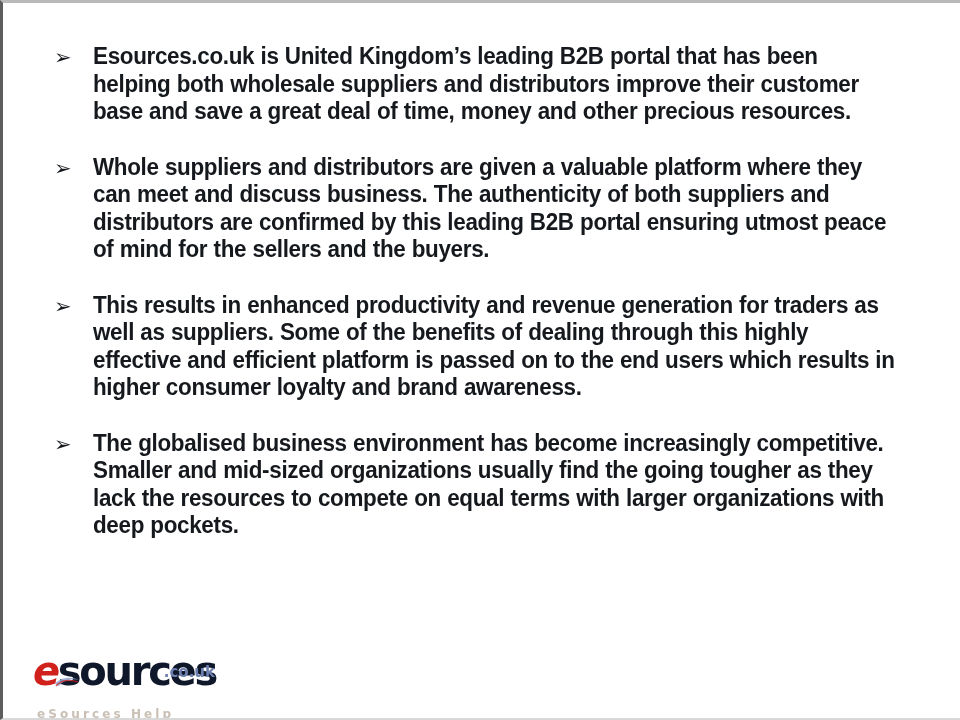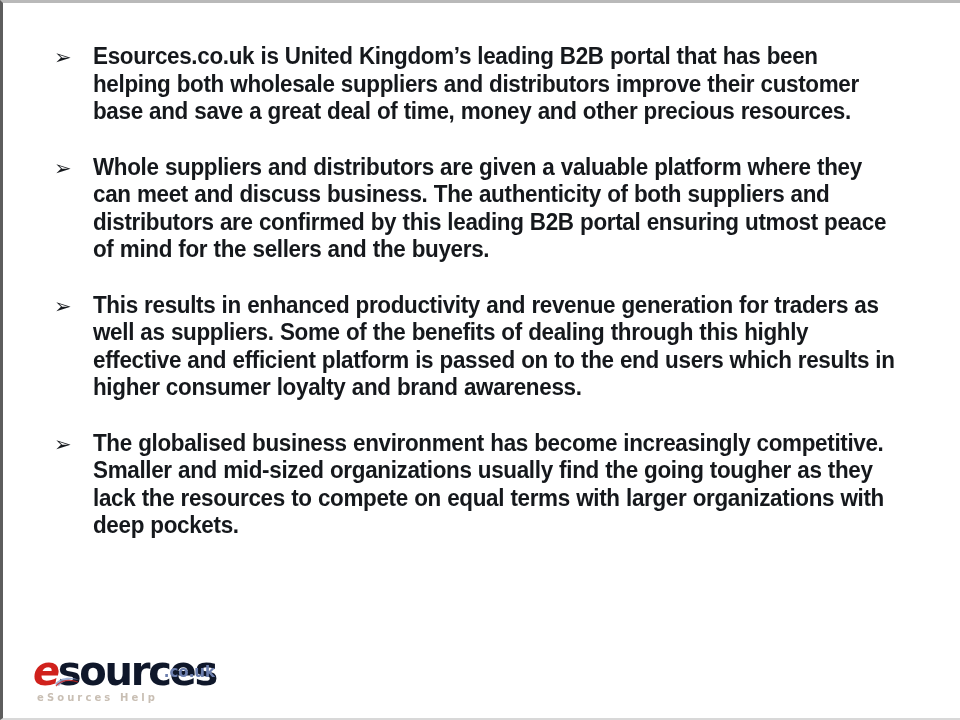--- a/index.html
+++ b/index.html
@@ -106,24 +106,24 @@
   }
   .logo-swoosh {
     position: absolute;
     left: 21px;
     top: 23px;
     width: 26px;
     height: 14px;
     pointer-events: none;
   }
   .logo-tagline {
-    margin-top: 1px;
+    margin-top: 16px;
     padding-left: 4px;
     font-family: "DejaVu Sans", sans-serif;
-    font-size: 10px;
+    font-size: 12px;
     font-weight: 700;
     letter-spacing: 3.1px;
     color: #c9bfb4;
     white-space: nowrap;
   }
 </style>
 </head>
 <body>
 
 <div class="slide">

